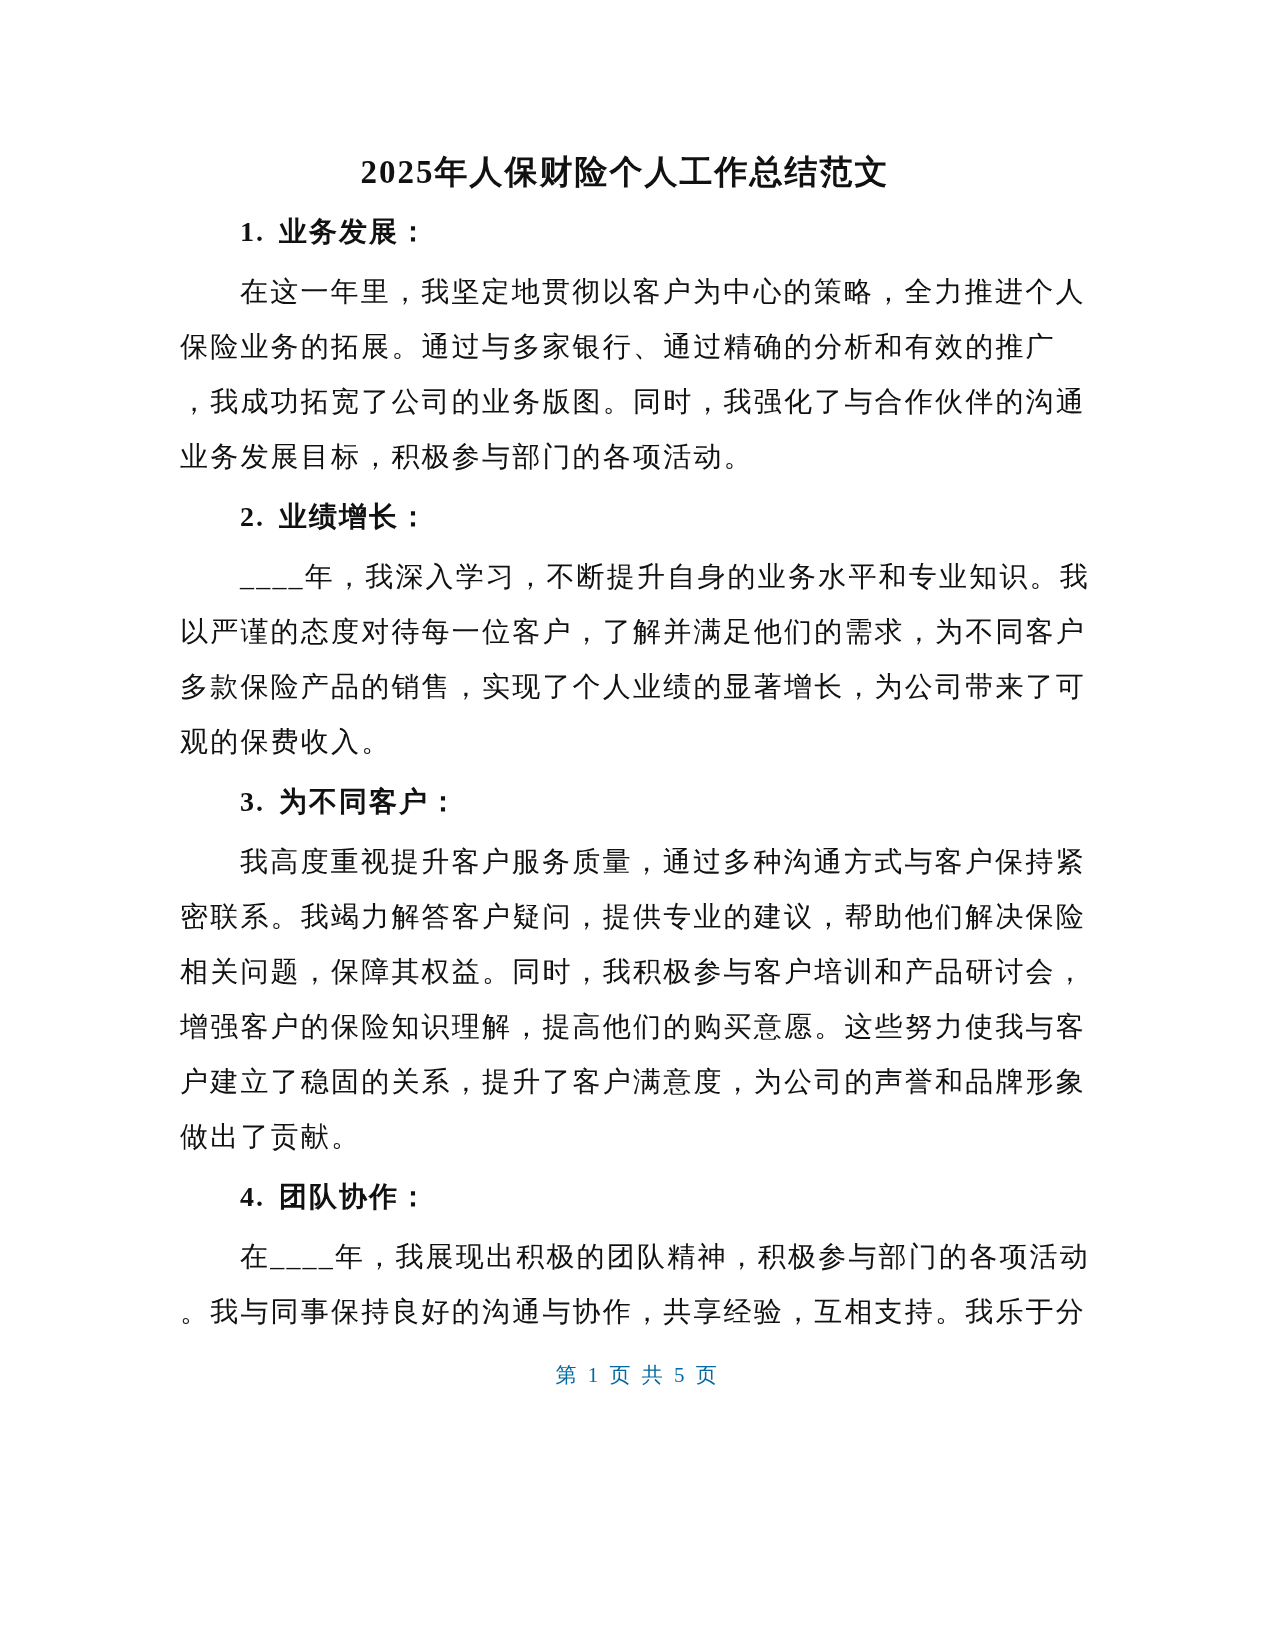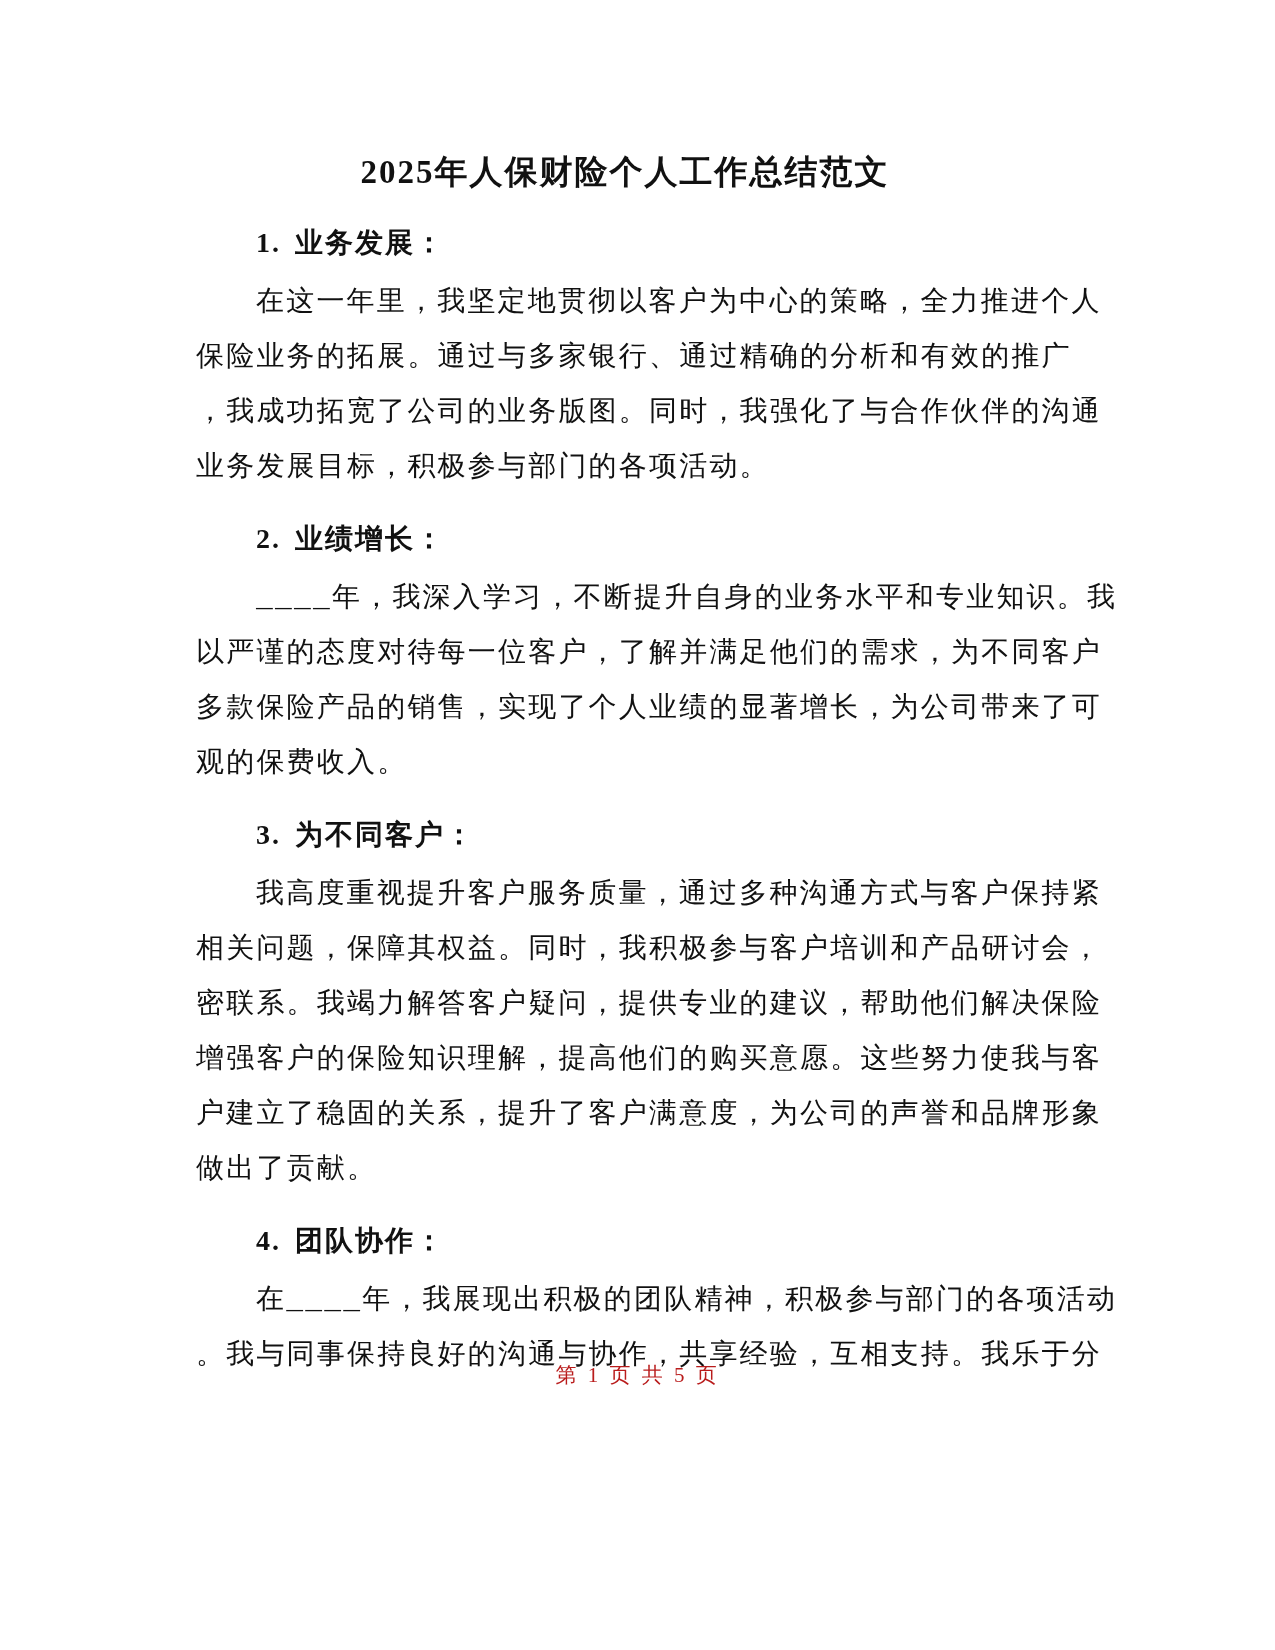--- a/index.html
+++ b/index.html
@@ -16,49 +16,48 @@
   }
   .title {
     margin: 0;
     text-align: center;
     font-size: 33px;
     font-weight: 700;
     line-height: 54px;
     letter-spacing: 2px;
     white-space: nowrap;
   }
-  .section { margin: 16px; padding: 0; }
+  .section { margin: 0; padding: 0; }
   .section-heading {
     margin: 5px 0;
     padding-left: 60px;
     font-size: 28px;
     font-weight: 700;
     line-height: 55px;
     letter-spacing: 2px;
     white-space: nowrap;
   }
   .heading-number { margin-right: 14px; }
   .doc-line {
     font-size: 28px;
     font-weight: 400;
     line-height: 55px;
     letter-spacing: 2.2px;
     white-space: nowrap;
-    font-family: Liberation Mono, monospace;
   }
   .doc-line.indent { padding-left: 60px; }
   .footer {
     position: absolute;
     left: 0;
     right: 0;
     bottom: 74px;
     text-align: center;
     font-size: 21px;
     letter-spacing: 3px;
-    color: #b91c1c;
+    color: #0369a1;
   }
 </style>
 </head>
 <body>
 
 <div class="page">
   <h1 class="title">2025年人保财险个人工作总结范文</h1>
 
   <main>
       <section class="section">
@@ -71,22 +70,22 @@
       <section class="section">
         <h2 class="section-heading"><span class="heading-number">2.</span><span>业绩增长：</span></h2>
         <div class="doc-line indent">____年，我深入学习，不断提升自身的业务水平和专业知识。我</div>
         <div class="doc-line">以严谨的态度对待每一位客户，了解并满足他们的需求，为不同客户</div>
         <div class="doc-line">多款保险产品的销售，实现了个人业绩的显著增长，为公司带来了可</div>
         <div class="doc-line">观的保费收入。</div>
       </section>
       <section class="section">
         <h2 class="section-heading"><span class="heading-number">3.</span><span>为不同客户：</span></h2>
         <div class="doc-line indent">我高度重视提升客户服务质量，通过多种沟通方式与客户保持紧</div>
+        <div class="doc-line">密联系。我竭力解答客户疑问，提供专业的建议，帮助他们解决保险</div>
         <div class="doc-line">相关问题，保障其权益。同时，我积极参与客户培训和产品研讨会，</div>
-        <div class="doc-line">密联系。我竭力解答客户疑问，提供专业的建议，帮助他们解决保险</div>
         <div class="doc-line">增强客户的保险知识理解，提高他们的购买意愿。这些努力使我与客</div>
         <div class="doc-line">户建立了稳固的关系，提升了客户满意度，为公司的声誉和品牌形象</div>
         <div class="doc-line">做出了贡献。</div>
       </section>
       <section class="section">
         <h2 class="section-heading"><span class="heading-number">4.</span><span>团队协作：</span></h2>
         <div class="doc-line indent">在____年，我展现出积极的团队精神，积极参与部门的各项活动</div>
         <div class="doc-line">。我与同事保持良好的沟通与协作，共享经验，互相支持。我乐于分</div>
       </section>
     </main>

